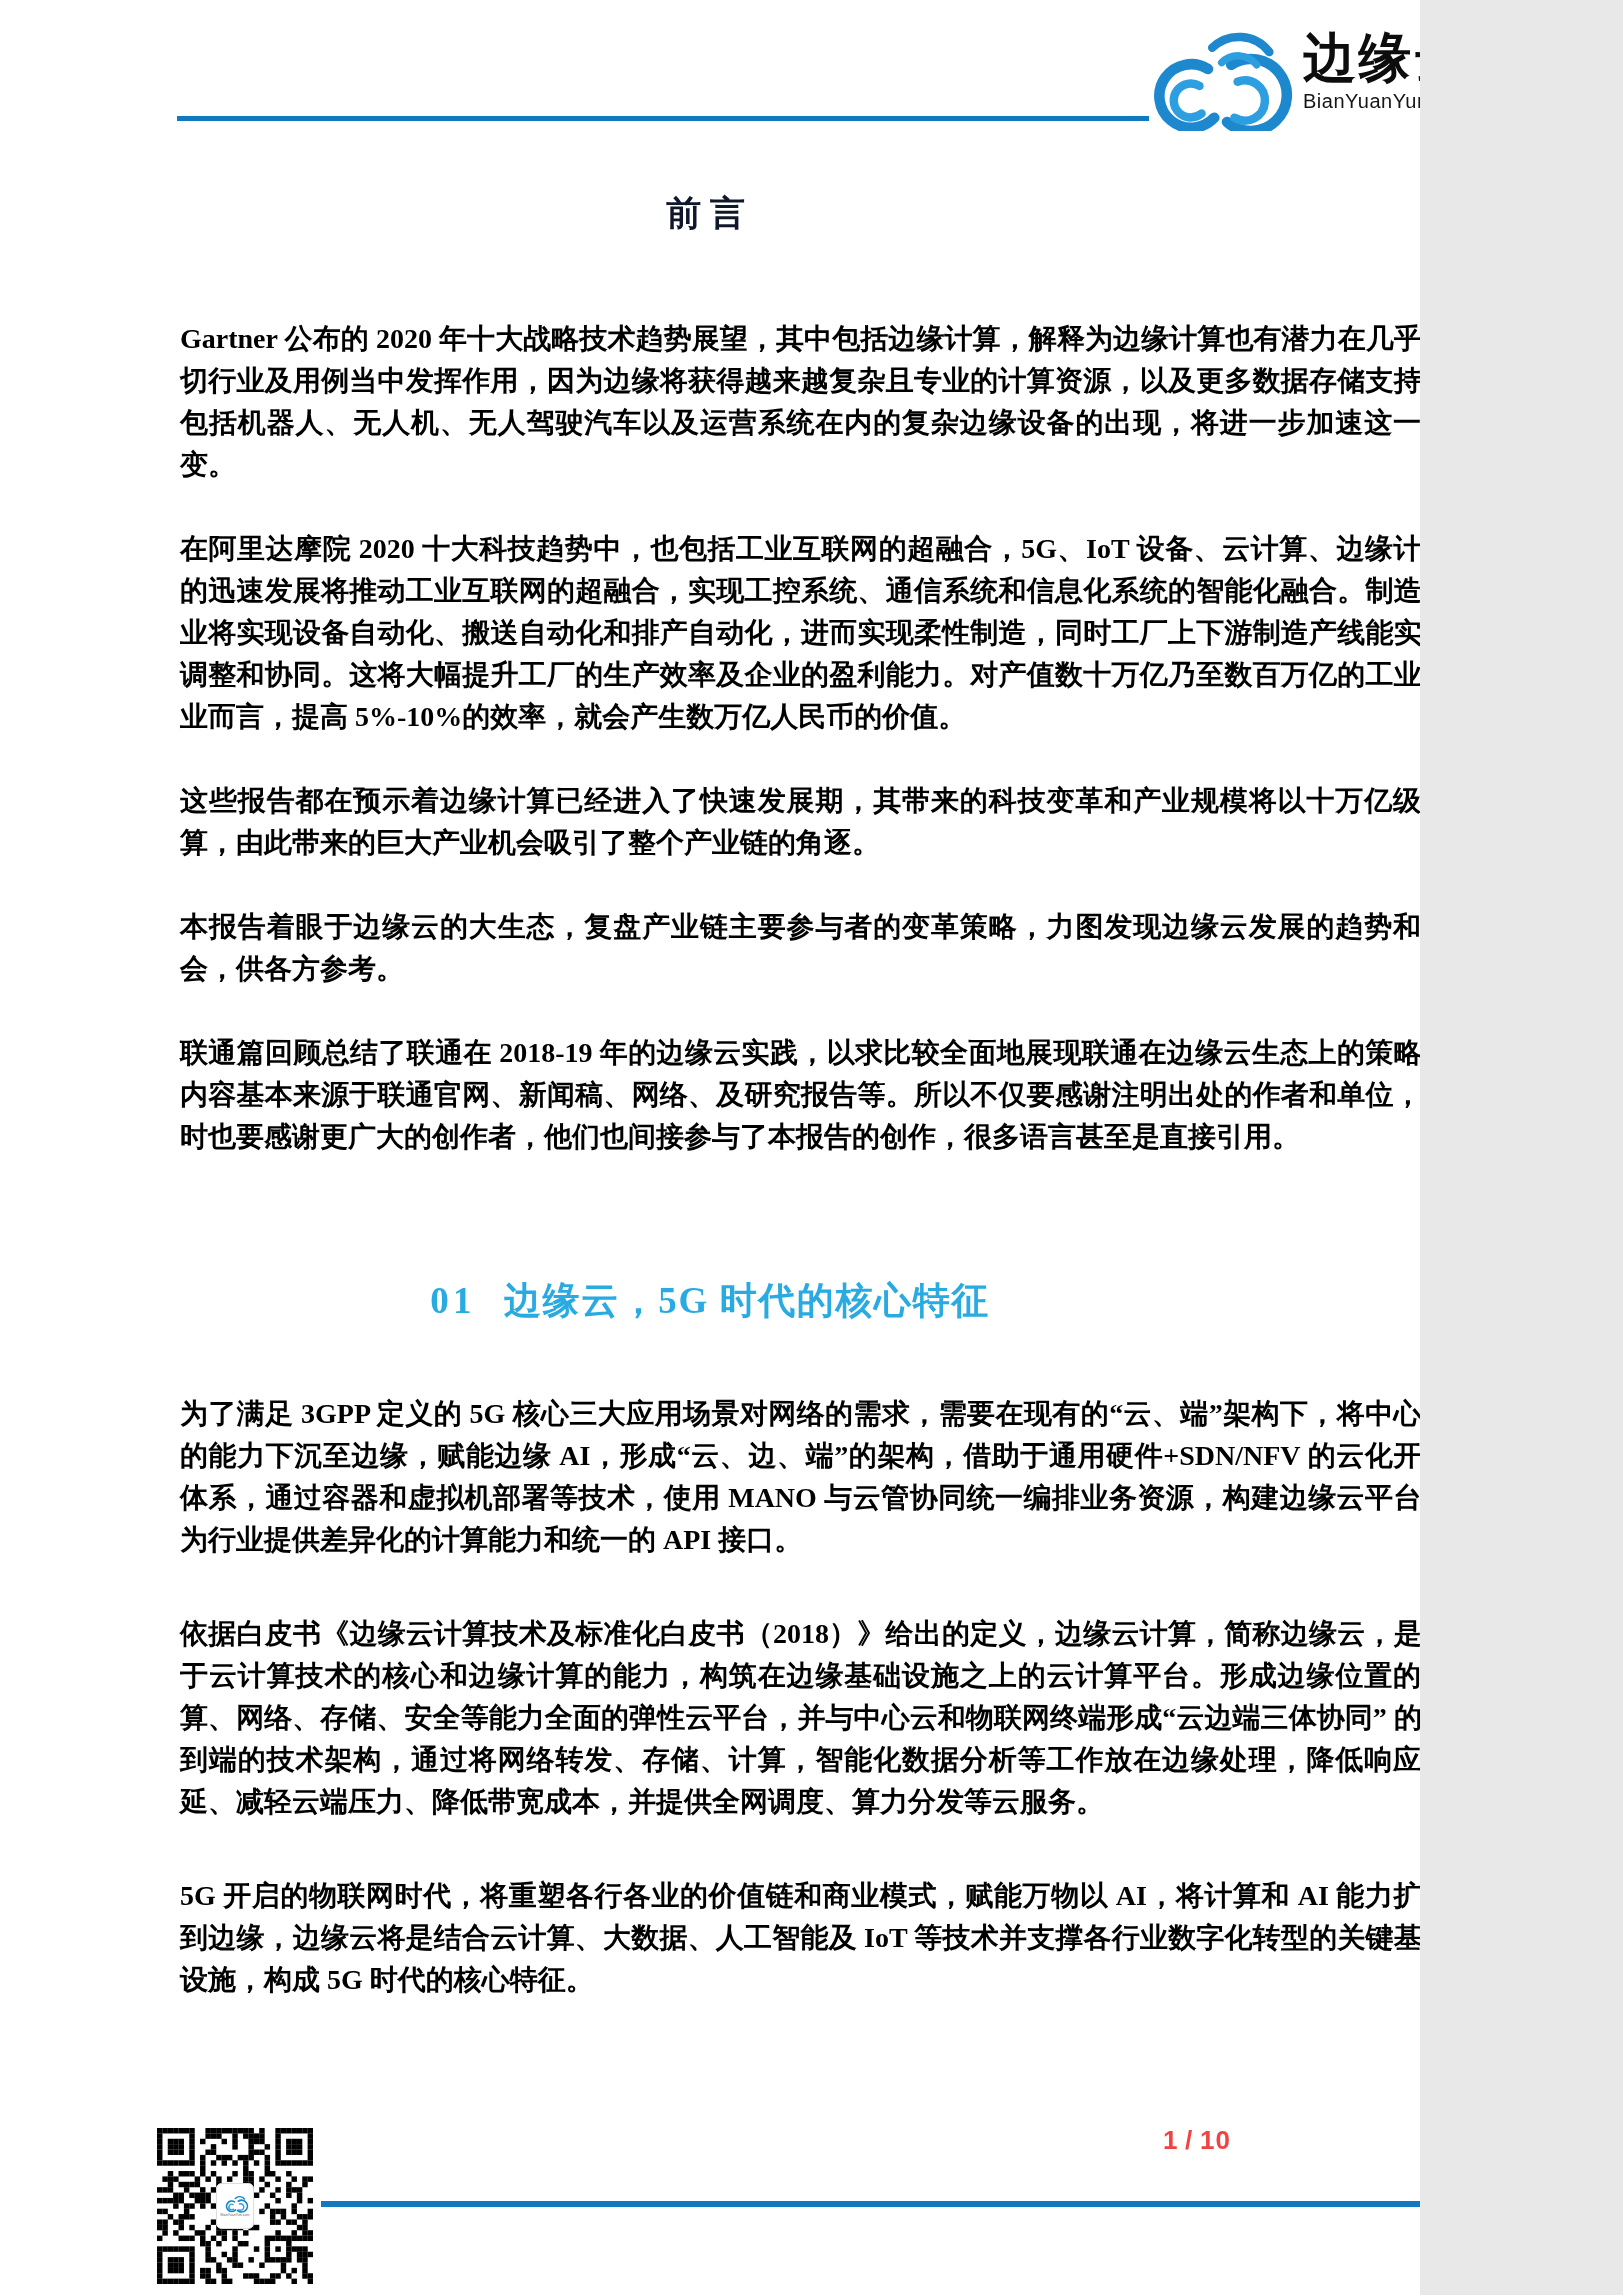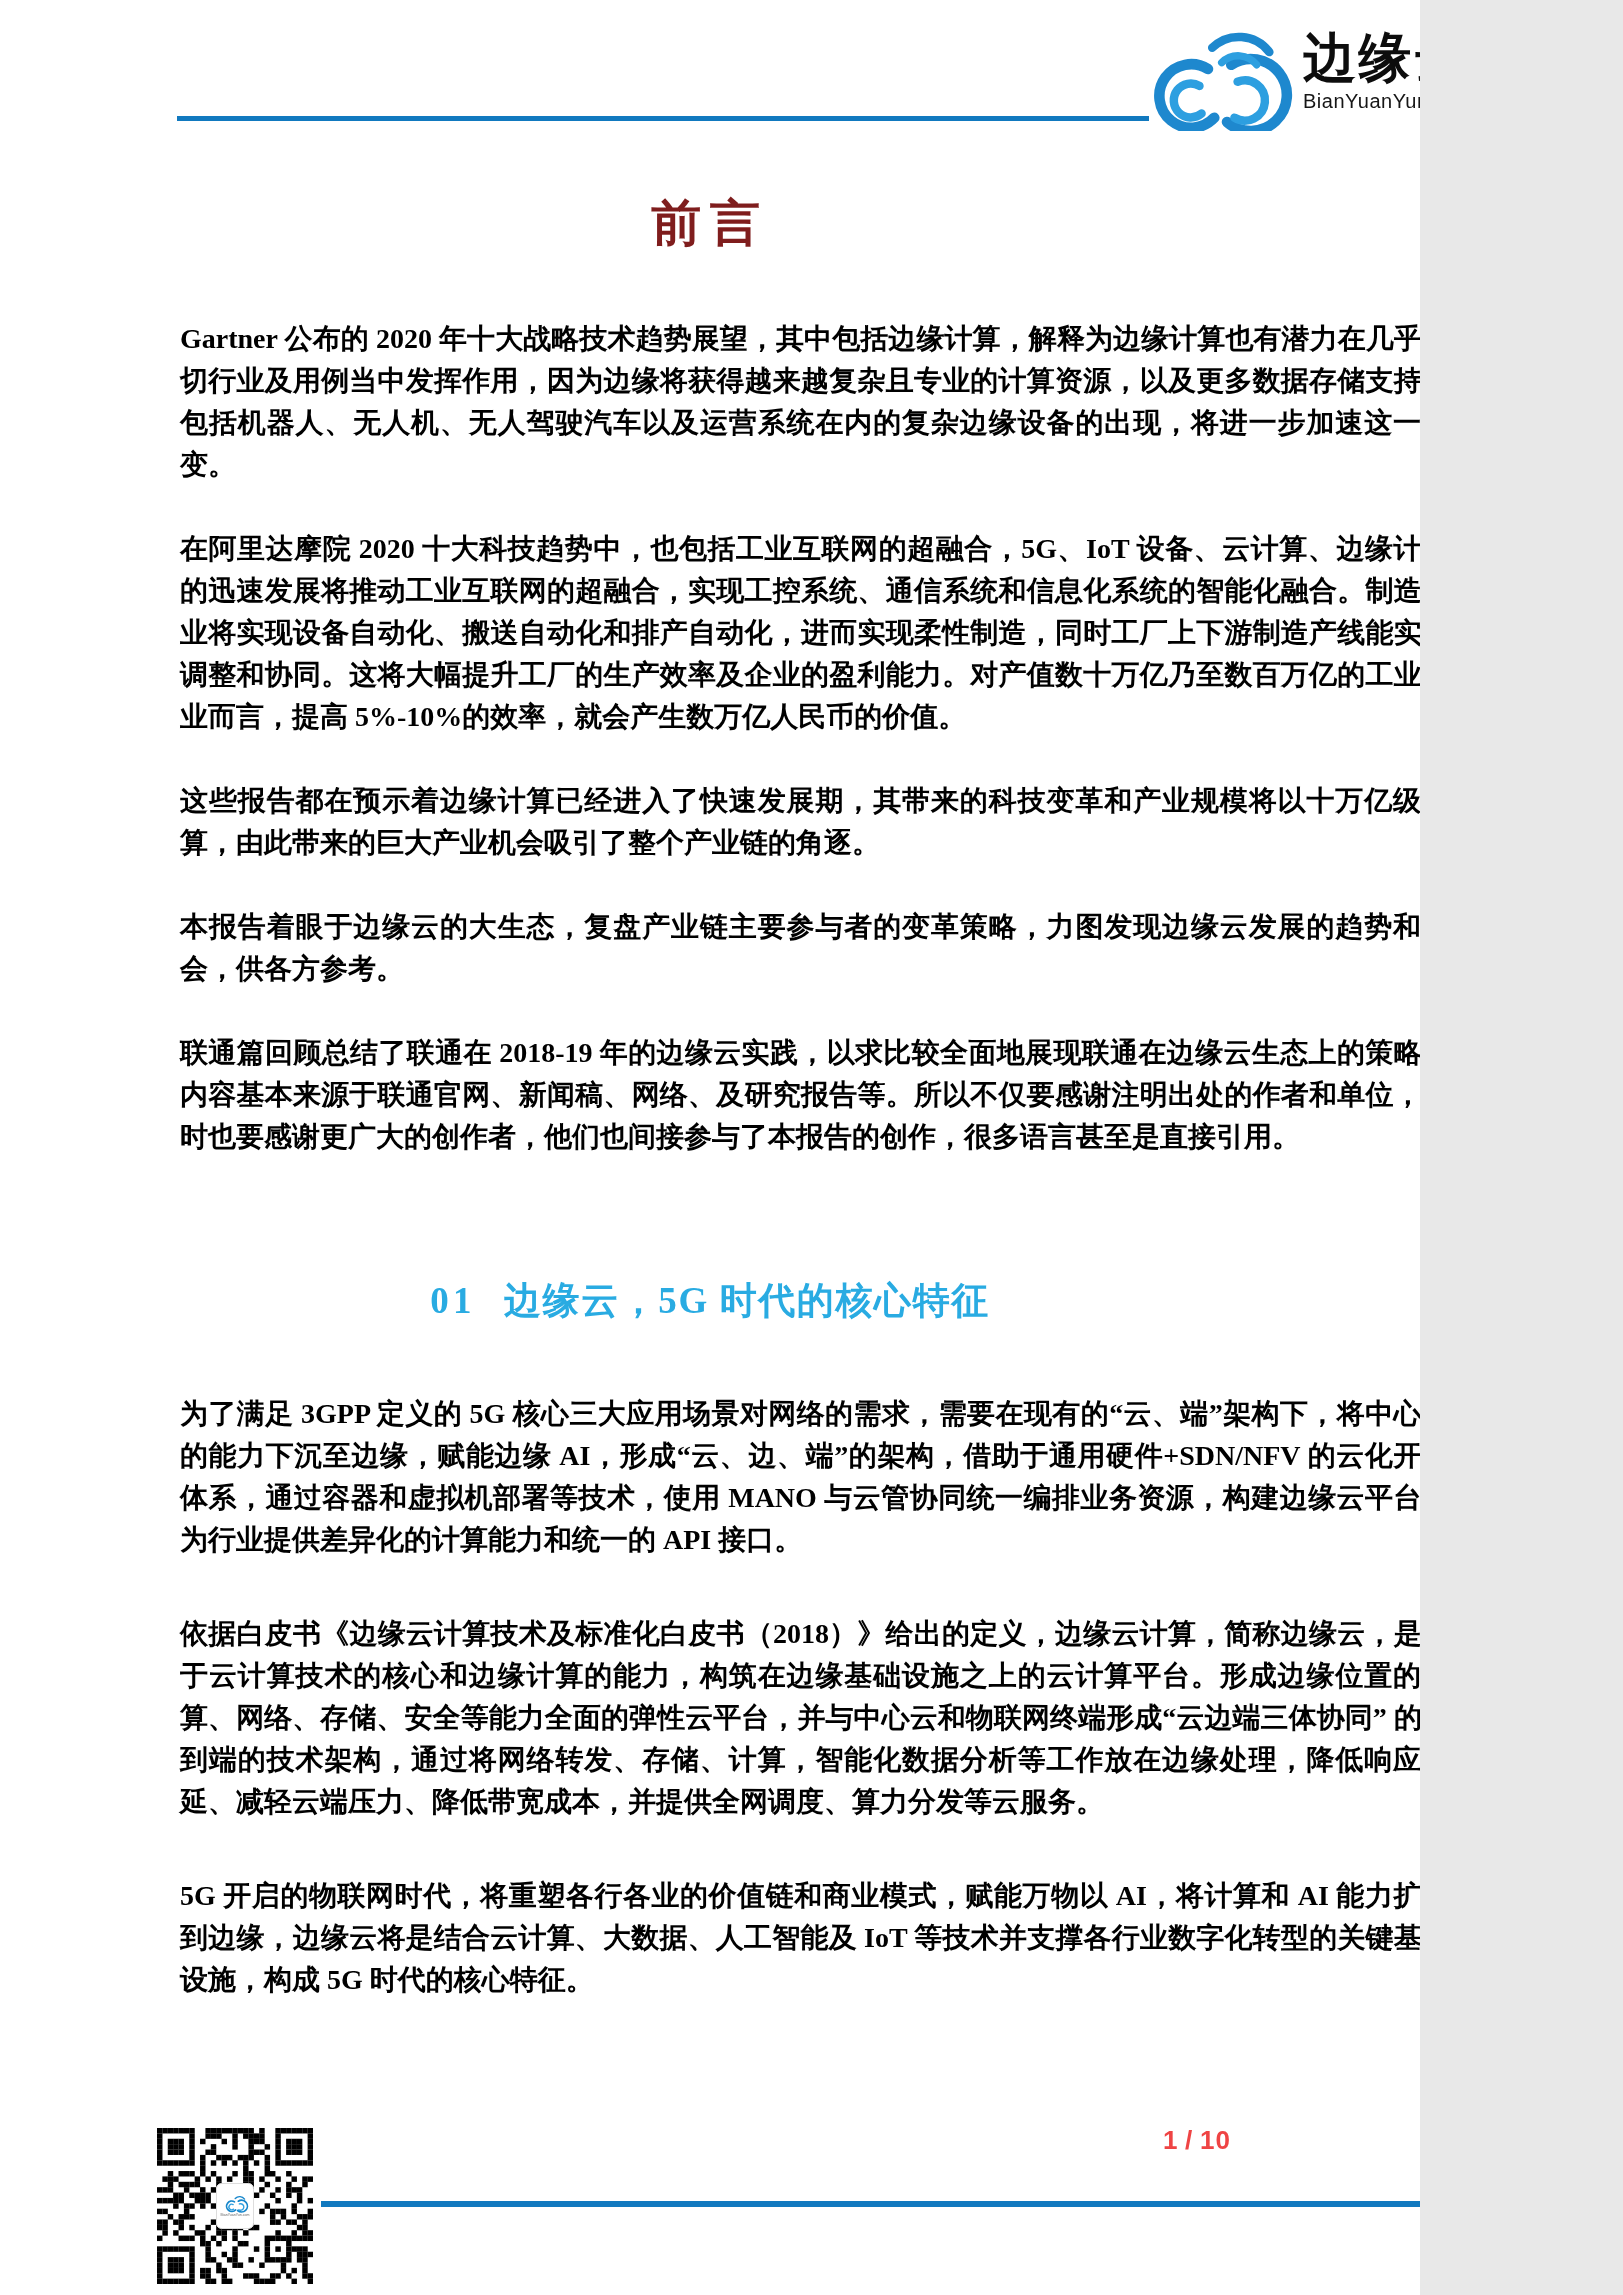--- a/index.html
+++ b/index.html
@@ -9,21 +9,21 @@
   }
   
   .header-rule{position:absolute;left:177px;top:116px;width:972px;height:4.9px;background:#1179BF;}
   .logo{position:absolute;left:1119px;top:21px;width:382px;height:115px;}
   .logo .cloud{position:absolute;left:0;top:3.3px;width:180px;height:107px;}
   .logo-text{position:absolute;left:184px;top:9.8px;}
   .logo-word{font-size:53px;font-weight:900;line-height:1.05;letter-spacing:2.2px;color:#0d0d0d;}
   .logo-domain{font-family:"Liberation Sans","DejaVu Sans",sans-serif;font-size:20px;color:#161616;margin-top:3.3px;letter-spacing:0.5px;}
   
   h1.doc-title{position:absolute;left:0;right:0;top:190px;margin:0;text-align:center;
-    font-size:50px;font-weight:700;color:#7f1d1d;letter-spacing:8.7px;}
+    font-size:35px;font-weight:700;color:#0f172a;letter-spacing:8.7px;}
   h2.section-heading{position:absolute;left:0;right:0;top:1276px;margin:0;text-align:center;
     font-size:37px;font-weight:700;color:#29ABE2;letter-spacing:1.6px;}
   h2.section-heading .num{margin-right:28px;letter-spacing:4.4px;}
   
   .block{position:absolute;left:180px;width:1270px;}
   .block-1{top:318px;}
   .block-2{top:1393px;}
   .block p{margin:0 0 42px 0;font-size:28px;line-height:42px;text-align:justify;text-justify:inter-character;font-weight:bold;}
   .block-2 p{margin-bottom:52px;}
   

